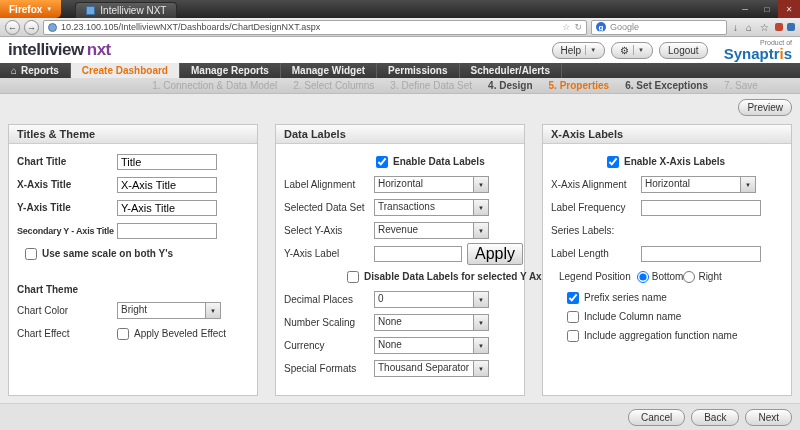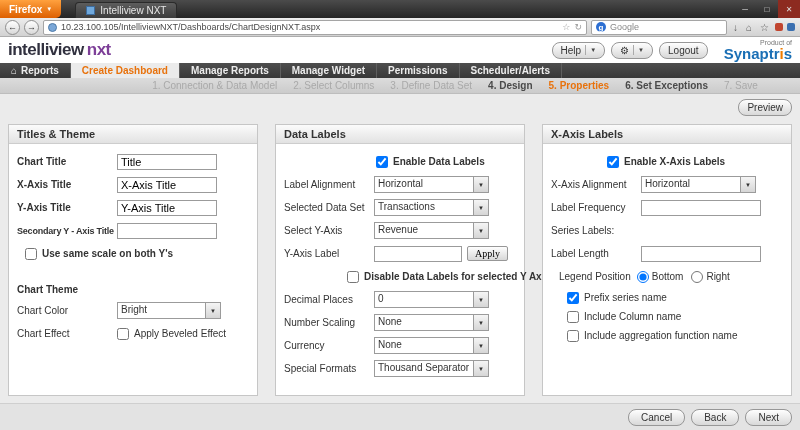--- a/index.html
+++ b/index.html
@@ -101,21 +101,21 @@
   .dd { width:115px; height:17px; border:1px solid #9b9b9b; background:#fff;
     display:flex; align-items:stretch; }
   .dd.w104 { width:104px; }
   .dd .val { flex:1; padding:1px 3px; font-size:10px; white-space:nowrap; overflow:hidden; }
   .dd .arr { width:15px; background:linear-gradient(#f5f5f5,#d6d6d6); border-left:1px solid #9b9b9b;
     display:flex; align-items:center; justify-content:center; font-size:6px; color:#333; }
   .chk { display:flex; align-items:center; gap:5px; font-size:10px; }
   .chk input, .rad input { width:12px; height:12px; margin:0; }
   .rad { display:flex; gap:3px; font-size:10px; }
   .sbtn { background:linear-gradient(#fefefe,#d8d8d8); border:1px solid #979797; border-radius:2px;
-    padding:1px 7px; font-size:10px; margin-left:5px; font-family:Liberation Serif, serif; }
+    padding:1px 7px; font-size:16px; margin-left:5px; font-family:Liberation Sans, sans-serif; }
   .theme-hdr { font-weight:bold; font-size:10px; margin-top:14px; min-height:20px; display:flex; align-items:center; }
   .ind72 { margin-left:92px; }
   .ind56 { margin-left:56px; }
   .ind26 { margin-left:16px; white-space:nowrap;padding-left:47px; }
   .ind16 { margin-left:16px; }
   .ind8  { margin-left:8px; }
 
   
   #footerbar { position:absolute; bottom:0; left:0; right:0; height:27px;
     background:#e3e3e3; border-top:1px solid #cfcfcf;
@@ -363,21 +363,21 @@
       <div class="row">
         <span class="lbl">Label Length</span>
         <input class="txt w120" type="text" value="" style="">
       </div>
       <div class="row ind8">
         <span style="font-size:10px; margin-right:6px;">Legend Position</span>
         <label class="rad">
           <input type="radio" name="legend" checked="" style="">
           <span>Bottom</span>
         </label>
-        <label class="rad" style="margin-left:8px;">
+        <label class="rad" style="">
           <input type="radio" name="legend" style="">
           <span>Right</span>
         </label>
       </div>
       <div class="row" style="min-height:19px;">
         <label class="chk ind16">
           <input type="checkbox" checked="" style="">
           <span>Prefix series name</span>
         </label>
       </div>

